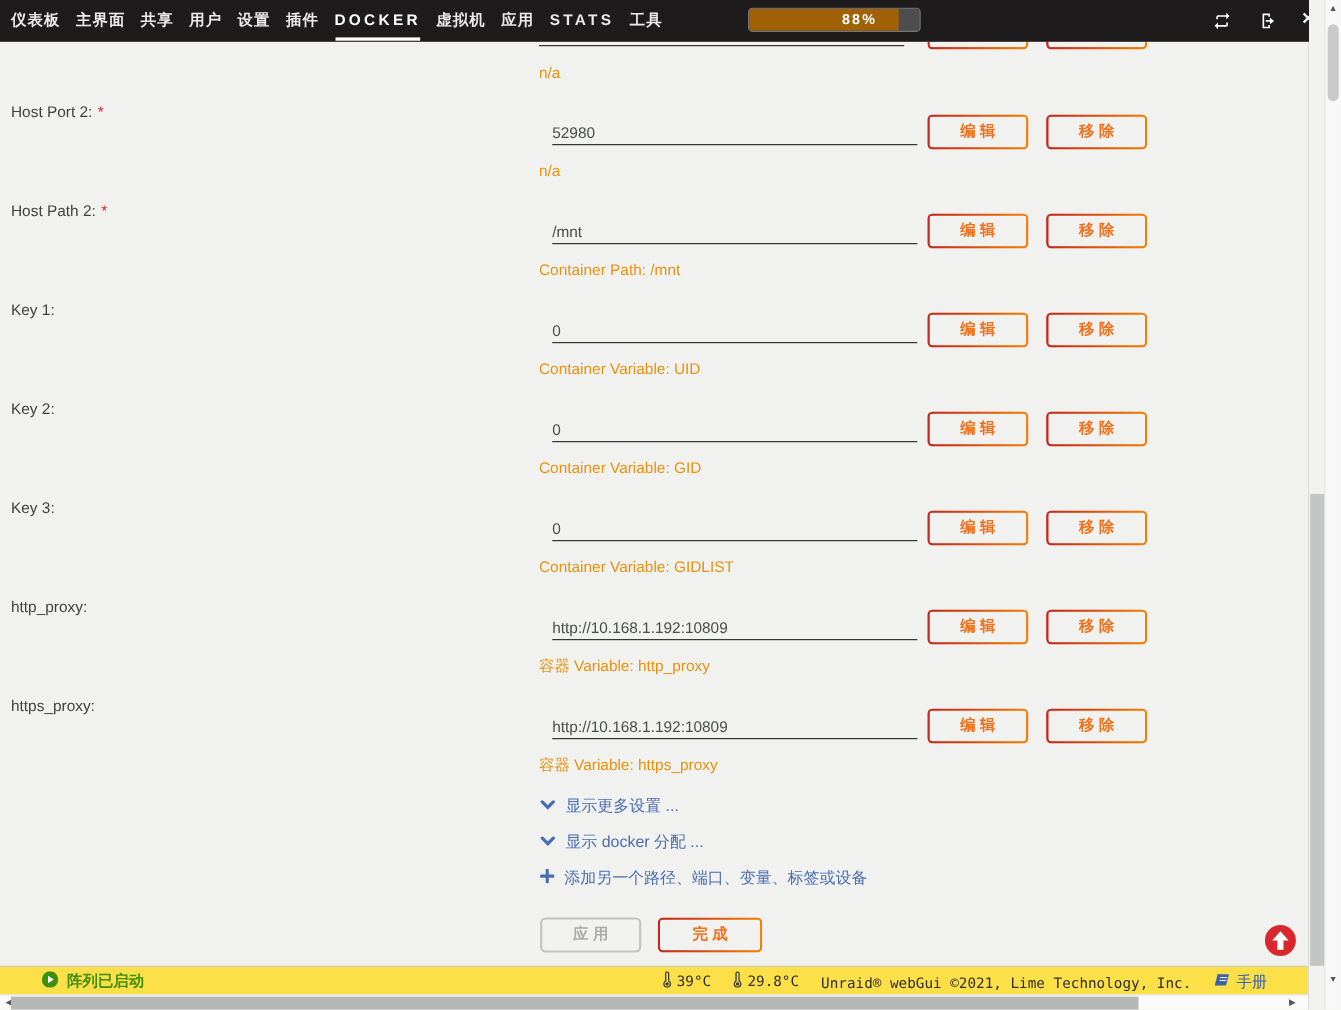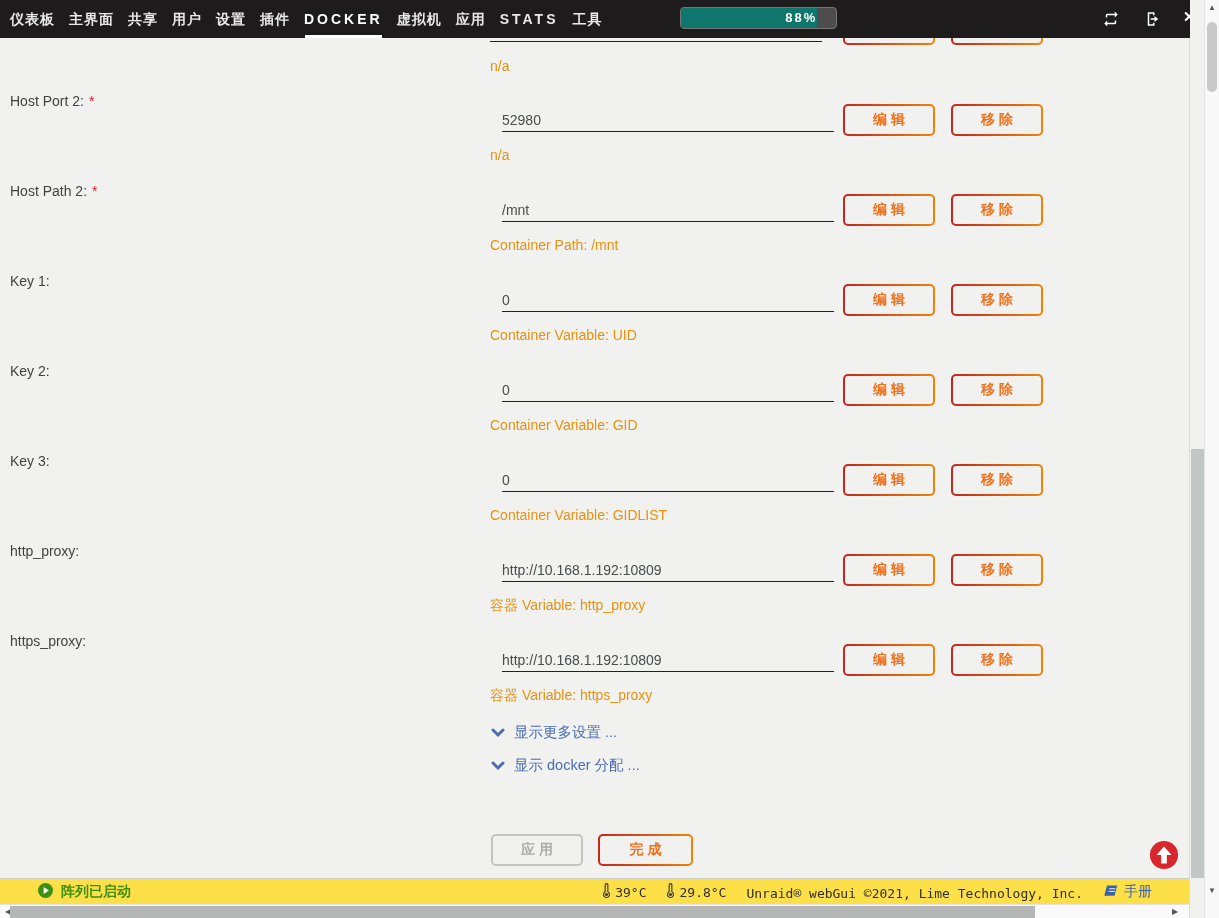--- a/index.html
+++ b/index.html
@@ -24,23 +24,23 @@
   .nav-menu li.latin a { letter-spacing:3px; }
   .nav-menu li.active a { color:#ffffff; }
   .nav-menu li.active::after {
     content:""; position:absolute; left:1px; right:1px; bottom:-9px; height:3px; background:#fff;
   }
   .progress {
     position:absolute; left:680px; top:7px; width:157px; height:22px;
     background:#4d4d4d; border:1px solid #757575; border-radius:4px; overflow:hidden;
   }
   .progress-fill {
-    height:100%; background:#0f766e; border-radius:3px 0 0 3px;
+    height:100%; background:#a16207; border-radius:3px 0 0 3px;
     color:#fff; font-weight:bold; font-size:13px; letter-spacing:2px;
-    text-align:right; line-height:20px; padding-right:0;
+    text-align:right; line-height:20px; padding-right:20px;
   }
   .nav-icon { position:absolute; top:10px; width:22px; height:18px; cursor:pointer; }
   .nav-icon.refresh { left:1100px; }
   .nav-icon.logout  { left:1142px; }
   .nav-partial {
     position:absolute; left:1183px; top:8px; width:8px; height:20px; overflow:hidden;
     color:#fff; font-weight:bold; font-size:15px;
   }
   
   .content { position:absolute; top:38px; left:0; width:1189px; height:840px; overflow:hidden; }
@@ -218,20 +218,26 @@
     <span><svg width="14" height="10" viewBox="0 0 14 10">
           <path d="M2 2l5 5 5-5" stroke="#4a6db3" stroke-width="3" fill="none" stroke-linecap="round"></path>
         </svg></span>
     <span>显示更多设置 ...</span>
   </a>
   <a class="link-row link-2">
     <span><svg width="14" height="10" viewBox="0 0 14 10">
           <path d="M2 2l5 5 5-5" stroke="#4a6db3" stroke-width="3" fill="none" stroke-linecap="round"></path>
         </svg></span>
     <span>显示 docker 分配 ...</span>
+  </a>
+  <a class="link-row link-3">
+    <span><svg width="13" height="13" viewBox="0 0 12 12">
+          <path d="M6 1v10M1 6h10" stroke="#4a6db3" stroke-width="2.6" stroke-linecap="round"></path>
+        </svg></span>
+    <span>添加另一个路径、端口、变量、标签或设备</span>
   </a>
 
   <button class="apply-btn">应用</button>
   <button class="obtn done-btn">完成</button>
 
   <span class="back-top">
     <svg width="30" height="30" viewBox="0 0 32 32">
         <circle cx="16" cy="16" r="15" fill="#d9272e"></circle>
         <path d="M16 7l8 9h-5v9h-6v-9H8z" fill="#fff"></path>
       </svg>

